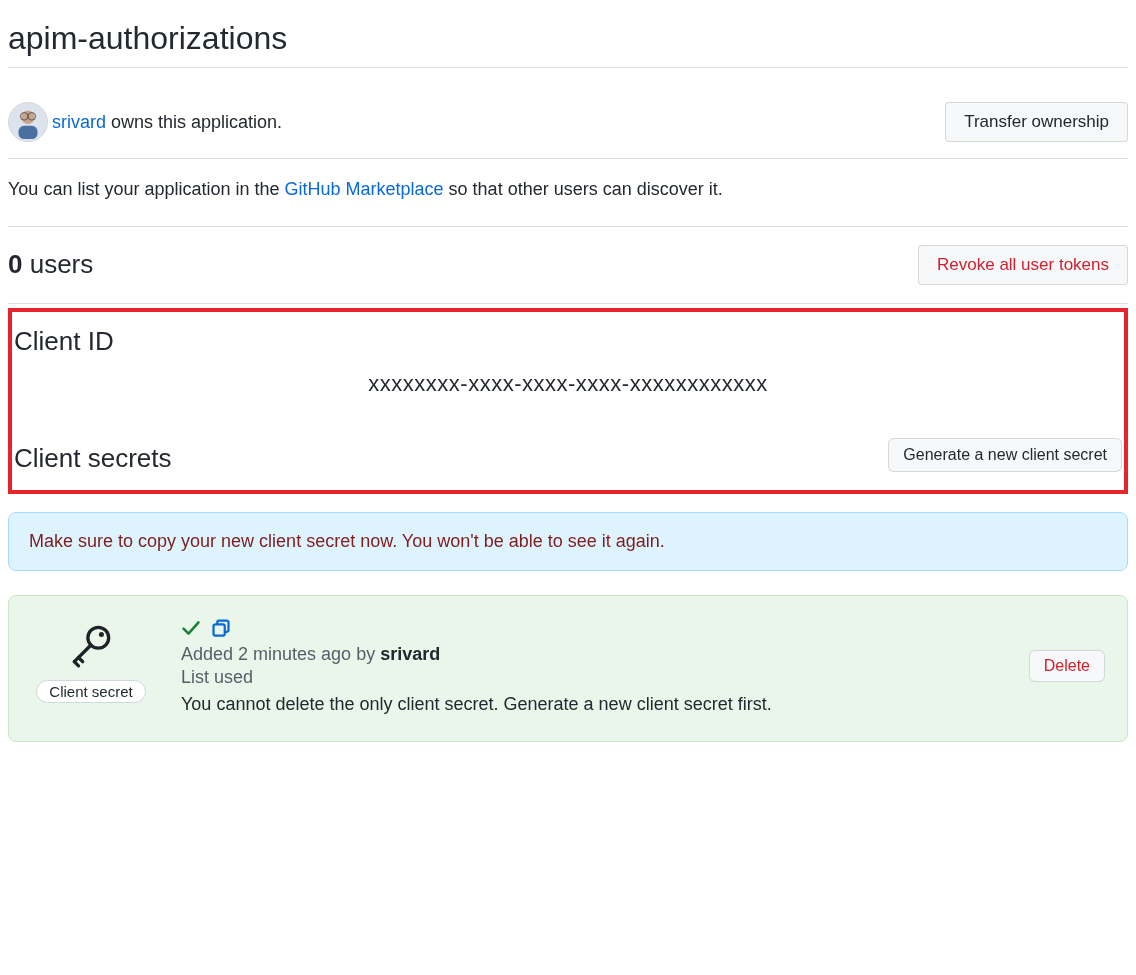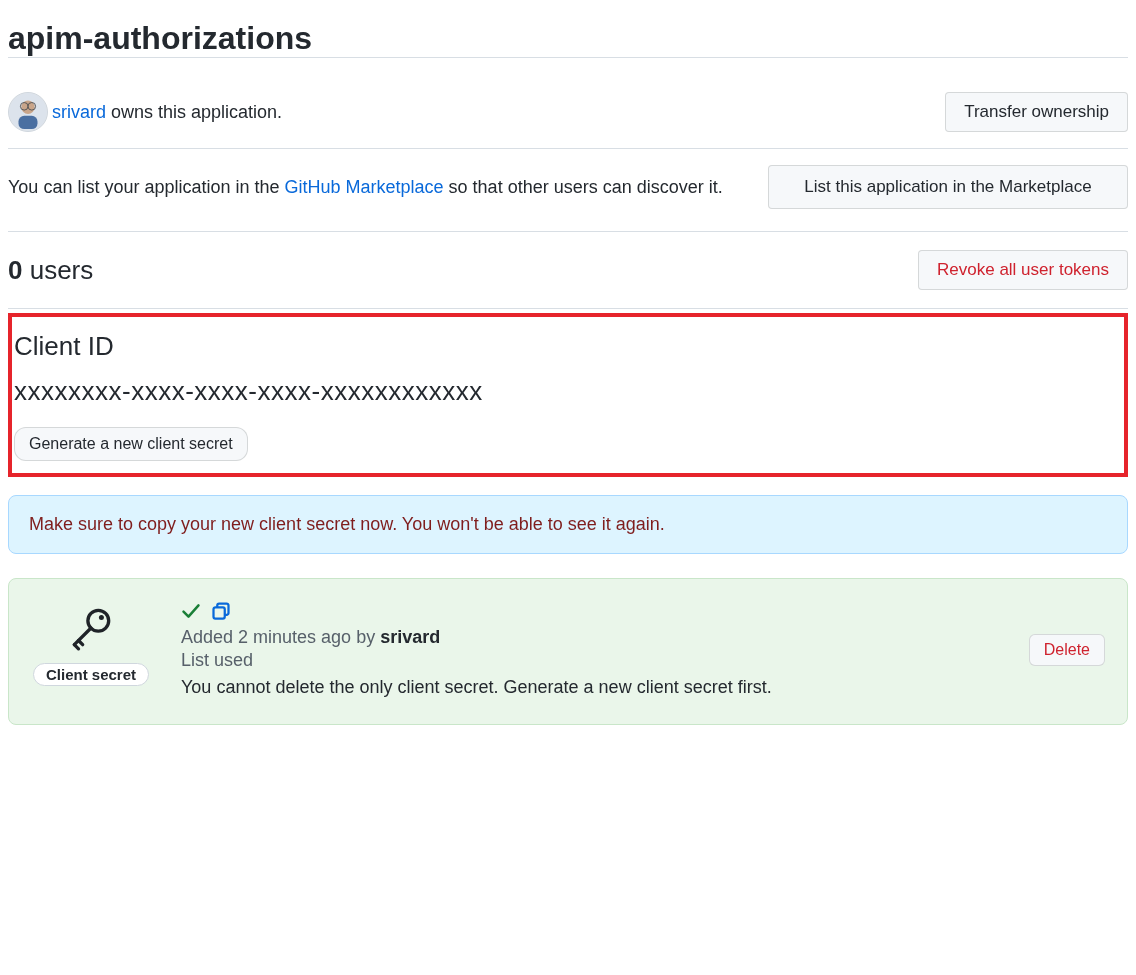--- a/index.html
+++ b/index.html
@@ -7,22 +7,23 @@
     margin: 0;
     padding: 8px;
     font-family: -apple-system, BlinkMacSystemFont, "Segoe UI", Helvetica, Arial, sans-serif;
     color: #24292f;
     background: #ffffff;
     font-size: 16px;
     width: 1136px;
   }
   h1.page-title {
     font-size: 32px;
-    font-weight: 700;
+    font-weight: 400;
     margin: 12px 0 18px 0;
+    padding-bottom: 10px;
     border-bottom: 1px solid #d8dee4;
   }
   .row {
     display: flex;
     align-items: center;
     justify-content: space-between;
     padding: 16px 0;
     border-bottom: 1px solid #d8dee4;
   }
   .owner-left { display:flex; align-items:center; gap:4px; }
@@ -70,31 +71,32 @@
     border: 4px solid #e6242b;
     padding: 4px 2px 12px 2px;
     margin-top: 4px;
   }
   h2.sub {
     font-size: 26px;
     font-weight: 400;
     margin: 10px 0 14px 0;
   }
   .client-id-value {
-    font-size: 26px;
+    font-size: 22px;
     letter-spacing: 0.5px;
-    margin-bottom: 20px;
+    margin-bottom: 36px;
+    text-align: center;
   }
   .secrets-head {
     display:flex; align-items:center; justify-content:space-between;
   }
   .btn.small {
     padding: 5px 14px;
     font-size: 16px;
-    border-radius: 12px;
+    border-radius: 6px;
     font-weight:500;
   }
   .flash {
     margin-top: 18px;
     background: #ddf4ff;
     border: 1px solid #a8d8ff;
     border-radius: 8px;
     padding: 18px 20px;
     font-size: 18px;
     color:#7f1d1d;
@@ -116,21 +118,21 @@
   .key-icon {
     width:54px; height:54px; display:flex; align-items:center; justify-content:center;
   }
   .pill {
     display:inline-block;
     background:#ffffff;
     border:1px solid #d0d7de;
     border-radius: 18px;
     padding: 2px 12px;
     font-size: 15px;
-    font-weight:700;
+    font-weight:400;
     color:#24292f;
   }
   .secret-body { flex:1; font-size:18px; color:#57606a; }
   .secret-body .icons { display:flex; gap:10px; align-items:center; margin-bottom:6px;}
   .secret-body .meta { margin-bottom:2px; }
   .secret-body .meta strong { color:#24292f; font-weight:600; }
   .secret-body .note { color:#24292f; margin-top:6px;}
   .delete-wrap { align-self:center;margin-left:26px; }
   svg { display:block; }
 </style>
@@ -155,35 +157,35 @@
       <a class="link">srivard</a><span> owns this application.</span>
     </div>
   </div>
   <button class="btn">Transfer ownership</button>
 </div>
 
 <div class="market-row">
   <div class="market-text">
     <span>You can list your application in the </span><a class="link">GitHub Marketplace</a><span> so that other users can discover it.</span>
   </div>
-  <button class="btn wide">List this application in the Marketplace</button>
 </div>
 
 <div class="users-row">
   <div class="users-count">
     <strong>0</strong><span> users</span>
   </div>
   <button class="btn danger">Revoke all user tokens</button>
 </div>
 
 <div class="highlight-box">
   <h2 class="sub">Client ID</h2>
   <div class="client-id-value">xxxxxxxx-xxxx-xxxx-xxxx-xxxxxxxxxxxx</div>
 
   <div class="secrets-head">
+    <h2 class="sub" style="margin-bottom:4px;">Client secrets</h2>
     <button class="btn small">Generate a new client secret</button>
   </div>
 </div>
 
 <div class="flash">Make sure to copy your new client secret now. You won't be able to see it again.</div>
 
 <div class="secret-card">
   <div class="key-col">
     <div class="key-icon">
       <svg viewBox="0 0 24 24" width="50" height="50" fill="none" stroke="#1f2328" stroke-width="1.6" stroke-linecap="round" stroke-linejoin="round">

